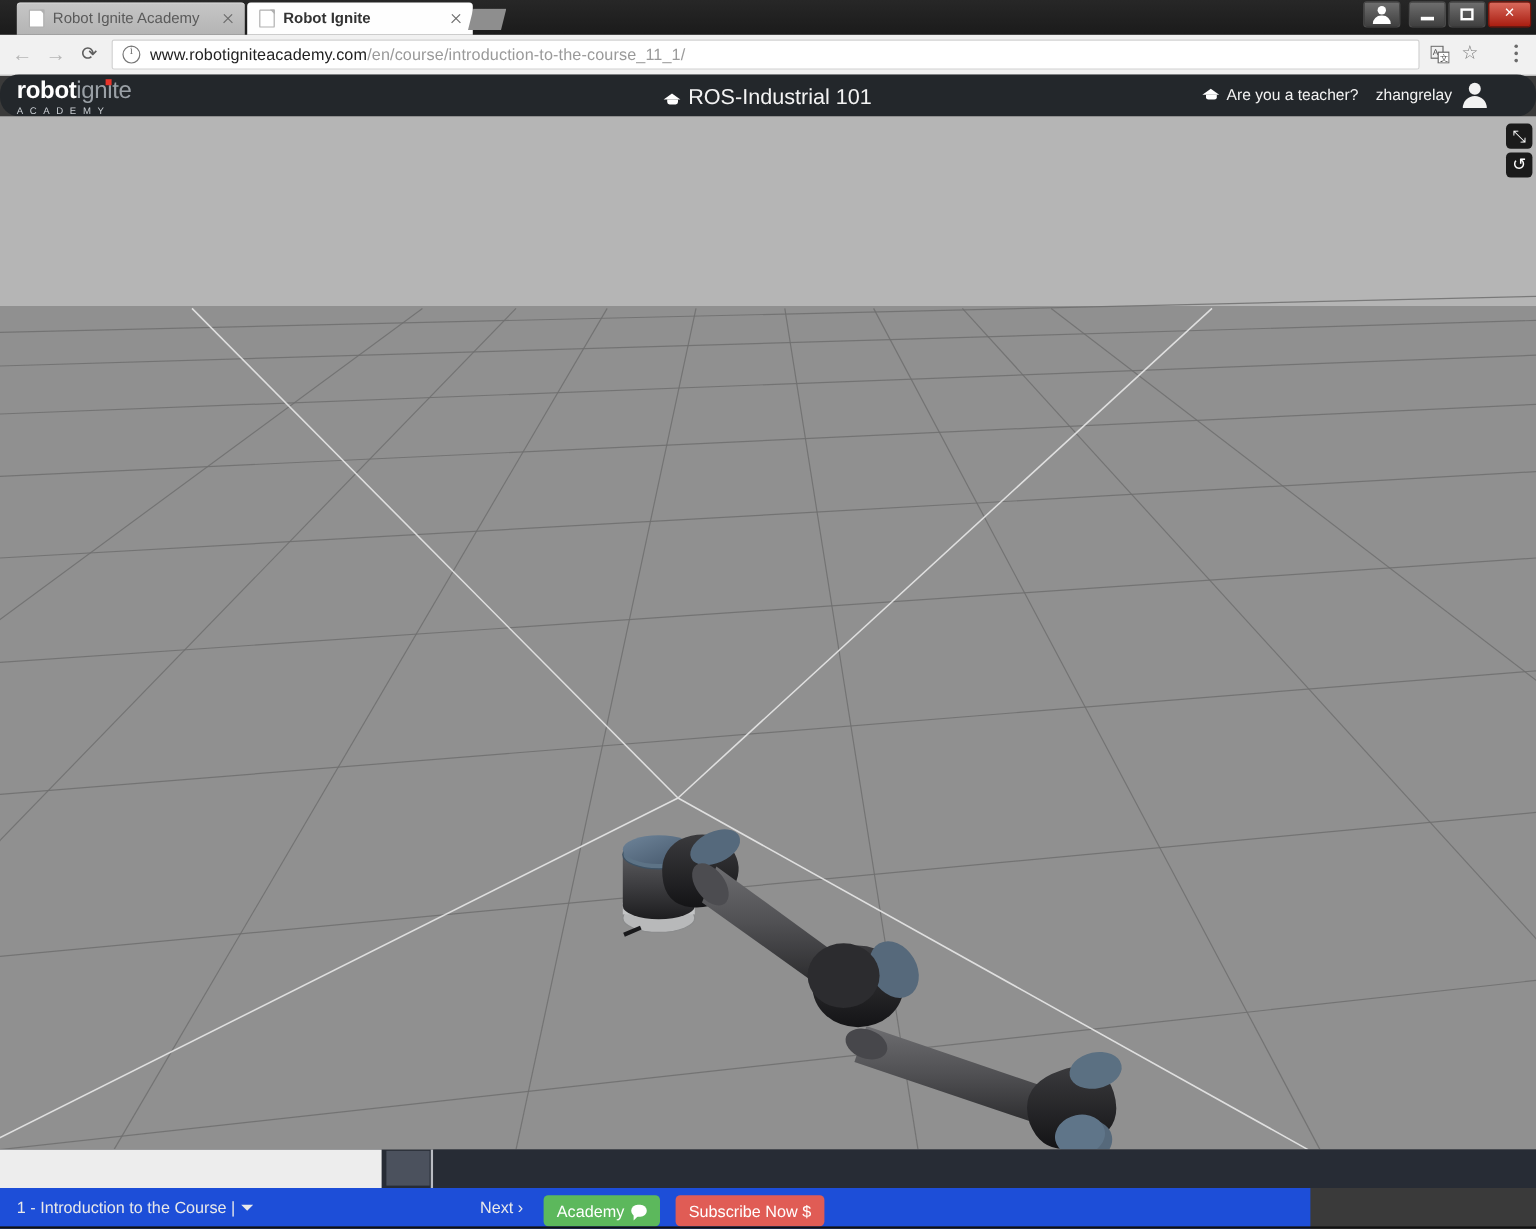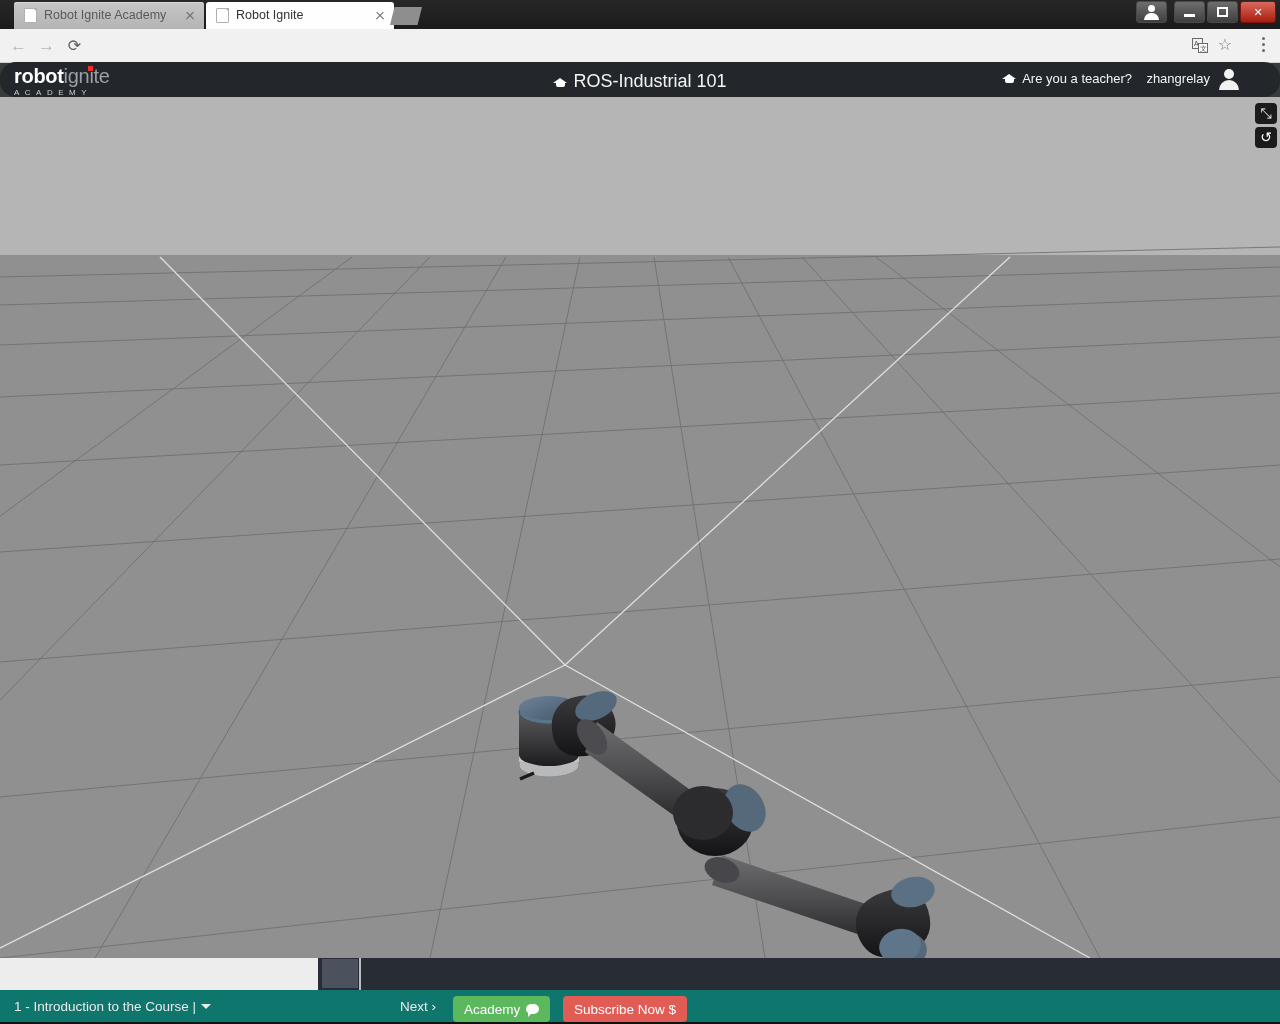--- a/index.html
+++ b/index.html
@@ -117,22 +117,22 @@
      font-size:14px;line-height:21px;text-align:center;}
   
   #panel-strip{position:absolute;left:0;top:958px;width:1280px;height:32px;
      background:#272c35;}
   #panel-white{position:absolute;left:0;top:0;width:318px;height:32px;background:#ededed;}
   #panel-tab{position:absolute;left:322px;top:1px;width:36px;height:29px;
      background:#4b515d;}
   #panel-divider{position:absolute;left:359px;top:0;width:2px;height:32px;background:#b9bcc2;}
   #panel-dark{position:absolute;left:361px;top:0;width:919px;height:32px;background:#272c35;}
   
-  #bottom-bar{position:absolute;left:0;top:990px;width:1280px;height:34px;
-     background:#0f766e;}
+  #bottom-bar{position:absolute;left:0;top:990px;width:1092px;height:34px;
+     background:#1d4ed8;}
   #lesson-select{position:absolute;left:14px;top:9px;font-size:13.5px;color:#e9e9e9;}
   .caret-down{display:inline-block;width:0;height:0;margin-left:5px;
      border-left:5px solid transparent;border-right:5px solid transparent;
      border-top:5px solid #e9e9e9;vertical-align:2px;}
   #next-link{position:absolute;left:400px;top:9px;font-size:13.5px;color:#e9e9e9;}
   #feedback-btn{position:absolute;left:453px;top:996px;height:26px;
      background:#5cb85c;border-radius:4px;color:#fff;font-size:13.5px;
      display:flex;align-items:center;padding:0 11px;box-sizing:border-box;}
   #subscribe-btn{position:absolute;left:563px;top:996px;height:26px;
      background:#e05c55;border-radius:4px;color:#fff;font-size:13.5px;
@@ -147,21 +147,21 @@
 <body>
 
 <div id="browser-chrome">
 
   <div id="tabstrip">
     <div class="tab tab-inactive" style="left:14px;width:190px;">
       <span class="tab-favicon"></span>
       <span class="tab-title">Robot Ignite Academy</span>
       <span class="tab-close"></span>
     </div>
-    <div class="tab tab-active" style="left:206px;width:188px;">
+    <div class="tab tab-active" style="left:206px;width:188px;font-weight:bold;">
       <span class="tab-favicon"></span>
       <span class="tab-title">Robot Ignite</span>
       <span class="tab-close"></span>
     </div>
     <div id="new-tab"></div>
 
     <div id="win-buttons">
       <div class="win-btn">
         <span class="glyph-person"></span>
           <span class="glyph-person-b"></span>
@@ -176,20 +176,24 @@
         <span class="gl">✕</span>
       </div>
     </div>
   </div>
 
   <div id="toolbar">
     <div class="nav-btn" id="nav-back">←</div>
     <div class="nav-btn" id="nav-fwd">→</div>
     <div class="nav-btn" id="nav-reload">⟳</div>
 
+    <div id="omnibox">
+      <span id="info-icon"></span>
+      <span id="url-text"><b>www.robotigniteacademy.com</b><span>/en/course/introduction-to-the-course_11_1/</span></span>
+    </div>
 
     <svg id="translate-icon" viewBox="0 0 16 15">
       <rect x="0.5" y="0.5" width="10" height="10" fill="none" stroke="#6a6a6a"></rect>
       <text x="2" y="8" font-size="7" fill="#4a4a4a" font-family="Liberation Sans, sans-serif">A</text>
       <rect x="6.5" y="5.5" width="9" height="9" fill="#fff" stroke="#6a6a6a"></rect>
       <text x="8" y="13" font-size="7" fill="#4a4a4a" font-family="Liberation Sans, sans-serif">文</text>
     </svg>
     <div id="star-icon">☆</div>
     <div id="menu-dots">
         <i></i>

